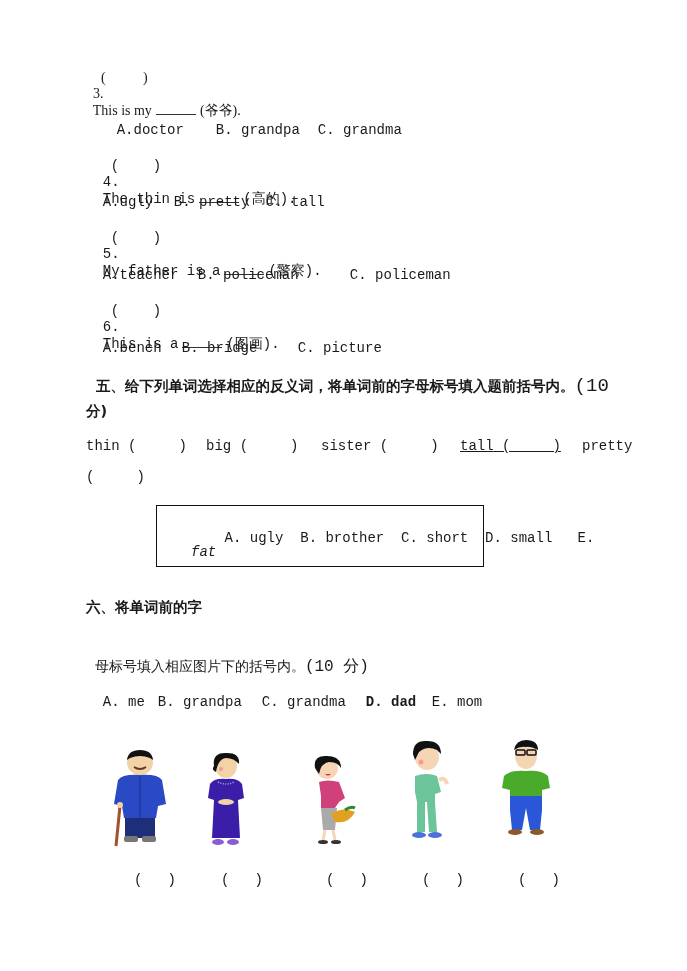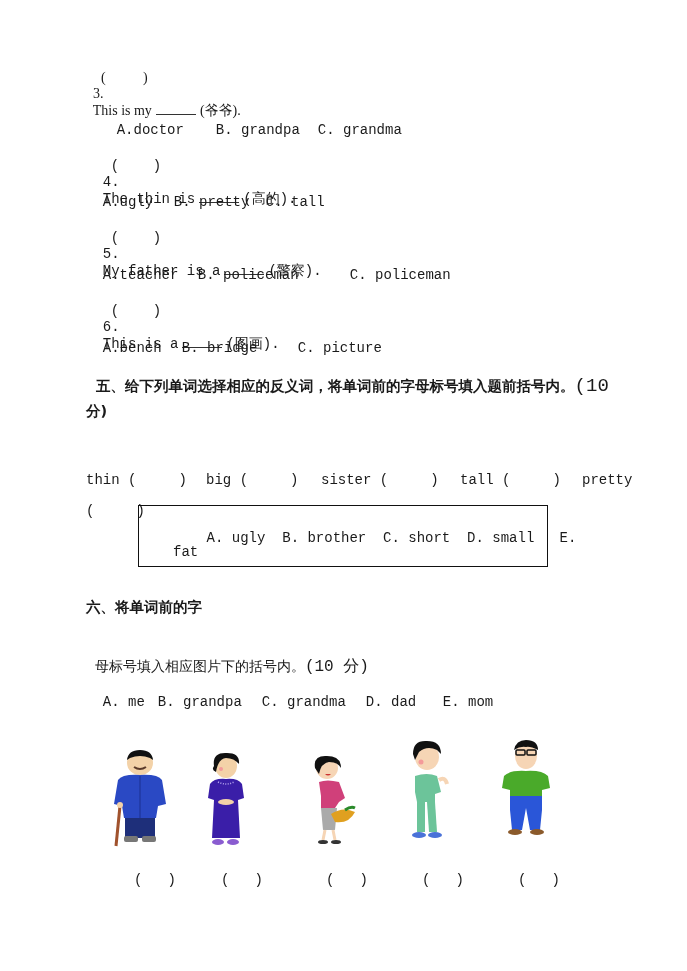--- a/index.html
+++ b/index.html
@@ -7,23 +7,23 @@
     .line { position: absolute; left: 86px; font-family: "DejaVu Serif", "Liberation Serif", serif; font-size: 13.5px; white-space: pre; letter-spacing: 0.3px; }
     .mono { font-family: "Liberation Mono", "DejaVu Sans Mono", monospace; font-size: 14px; letter-spacing: 0px; }
     .paren-open { display: inline-block; width: 40px; padding-left: 8px; box-sizing: border-box; }
     .blank { display: inline-block; width: 40px; border-bottom: 1px solid #333; height: 11px; margin: 0 4px; vertical-align: baseline; }
     .heading { position: absolute; left: 86px; font-family: "DejaVu Sans", "Liberation Sans", sans-serif; font-weight: bold; font-size: 14.5px; white-space: pre; }
     .heading .num { font-family: "Liberation Mono", monospace; font-weight: normal; font-size: 19px; }
     .plain-cn { position: absolute; left: 86px; font-family: "DejaVu Sans", "Liberation Sans", sans-serif; font-size: 14px; white-space: pre; }
     .plain-cn .num { font-family: "Liberation Mono", monospace; font-size: 16px; }
     .opt-row { position: absolute; left: 86px; font-family: "Liberation Mono", "DejaVu Sans Mono", monospace; font-size: 14px; white-space: pre; }
     .opt { display: inline-block; }
-    .word-box { position: absolute; left: 138px; top: 505px; width: 410px; height: 62px; border: 1px solid #111; box-sizing: border-box; }
+    .word-box { position: absolute; left: 156px; top: 505px; width: 328px; height: 62px; border: 1px solid #111; box-sizing: border-box; }
     .word-box .row { position: absolute; left: 34px; font-family: "Liberation Mono", monospace; font-size: 14px; white-space: pre; }
-    .antonym-row { position: absolute; left: 86px; font-family: "Liberation Mono", monospace; font-size: 14px; white-space: pre; margin-top: 34px; }
+    .antonym-row { position: absolute; left: 86px; font-family: "Liberation Mono", monospace; font-size: 14px; white-space: pre; }
     .ant-item { position: absolute; top: 0; }
     .figure { position: absolute; }
     .fig-paren { position: absolute; top: 872px; font-family: "Liberation Mono", monospace; font-size: 14px; white-space: pre; }
   </style>
 </head>
 <body>
 
 <div class="line mono" style="top:54px;font-family:Liberation Serif, serif;">
   <span class="paren-open">(</span><span style="display:inline-block;width:10px;"></span><span>)</span>
   <span>3.</span>
@@ -62,38 +62,38 @@
 
 <div class="heading" style="top:359px;">
   <span>五、给下列单词选择相应的反义词，将单词前的字母标号填入题前括号内。</span><span class="num">(10</span>
 </div>
 <div class="heading" style="top:402px;">分)</div>
 
 <div class="antonym-row" style="top:438px; width:560px; height:20px;">
   <span class="ant-item" style="left:0px;"><span>thin</span> <span>(     )</span></span>
   <span class="ant-item" style="left:120px;"><span>big</span> <span>(     )</span></span>
   <span class="ant-item" style="left:235px;"><span>sister</span> <span>(     )</span></span>
-  <span class="ant-item" style="left:374px;"><span>tall</span> <span>(     )</span></span>
+  <span class="ant-item" style="left:374px;text-decoration:underline;"><span>tall</span> <span>(     )</span></span>
   <span class="ant-item" style="left:496px;">pretty</span>
 </div>
 <div class="antonym-row" style="top:469px;">(     )</div>
 
 <div class="word-box">
   <div class="row" style="top:8px;">
     <span>A. ugly</span>  <span>B. brother</span>  <span>C. short</span>  <span>D. small</span>   <span>E.</span>
   </div>
-  <div class="row" style="top:38px;">fat</div>
+  <div class="row" style="top:38px;font-style:italic;">fat</div>
 </div>
 
 <div class="heading" style="top:598px;">六、将单词前的字</div>
 <div class="plain-cn" style="top:640px;">
   <span>母标号填入相应图片下的括号内。</span><span class="num">(10 分)</span>
 </div>
 <div class="opt-row" style="top:678px;">
-  <span class="opt" style="width:55px;">A. me</span><span class="opt" style="width:104px;">B. grandpa</span><span class="opt" style="width:104px;">C. grandma</span><span class="opt" style="width:77px;">D. dad</span><span class="opt">E. mom</span>
+  <span class="opt" style="width:55px;">A. me</span><span class="opt" style="width:104px;">B. grandpa</span><span class="opt" style="width:104px;">C. grandma</span><span class="opt" style="width:66px;font-weight:bold;">D. dad</span><span class="opt">E. mom</span>
 </div>
 
 <svg class="figure" style="left:108px; top:748px;" width="64" height="102" viewBox="0 0 64 102">
   <ellipse cx="32" cy="15" rx="13" ry="12" fill="#f3d2a8"></ellipse>
   <path d="M19 12 Q20 2 32 2 Q44 2 45 12 L42 10 Q32 6 22 10 Z" fill="#111"></path>
   <path d="M26 19 Q32 23 38 19" stroke="#5a3a2a" stroke-width="2" fill="none"></path>
   <path d="M10 32 Q14 26 32 27 Q50 26 54 32 L58 56 L50 58 L48 70 L16 70 L14 58 L6 56 Z" fill="#2a49c4"></path>
   <line x1="32" y1="28" x2="32" y2="70" stroke="#1b3190" stroke-width="1"></line>
   <rect x="17" y="70" width="30" height="20" fill="#1e2f7a"></rect>
   <rect x="16" y="88" width="14" height="6" rx="2" fill="#777"></rect>

